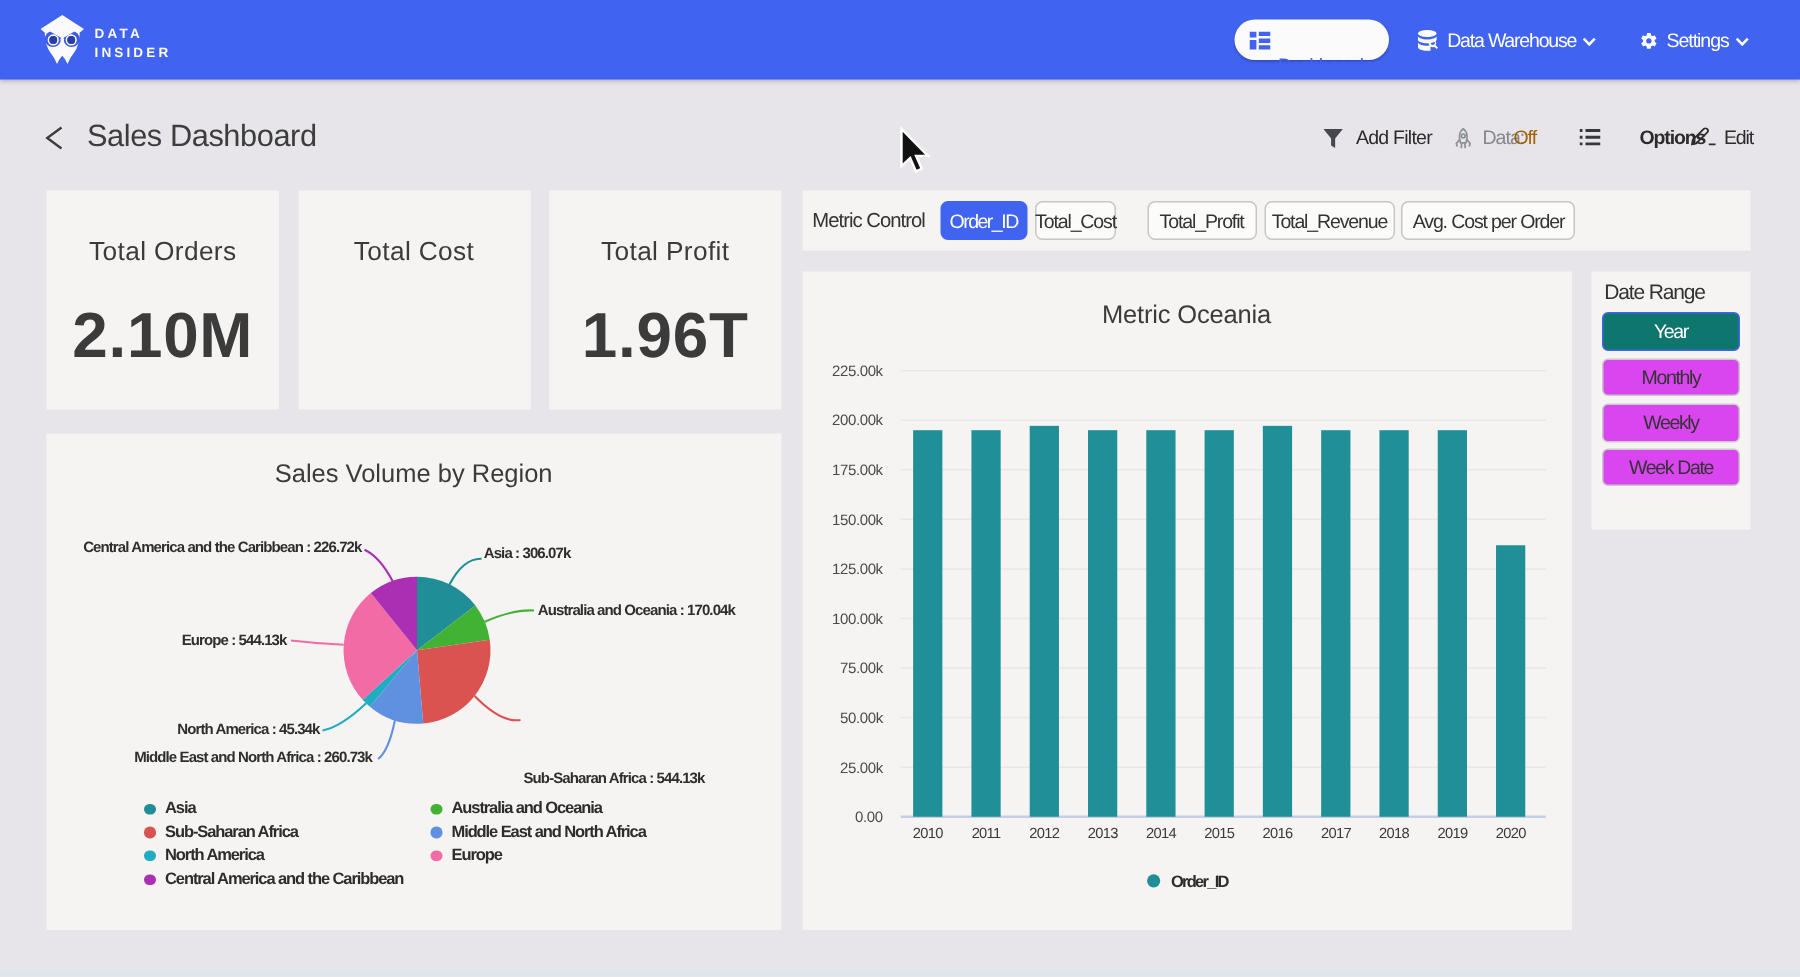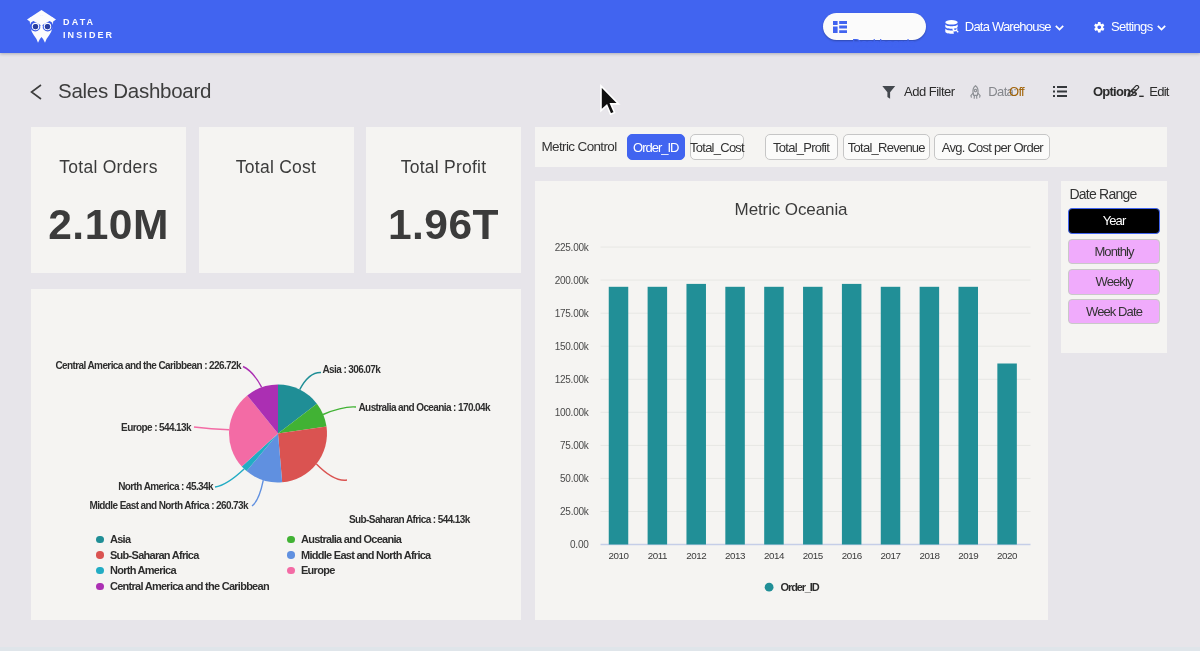--- a/index.html
+++ b/index.html
@@ -26,22 +26,22 @@
 .lg { position:absolute; font-size:11px; line-height:13px; font-weight:bold; color:#2d2d2d; white-space:nowrap; letter-spacing:-0.73px; }
 .dot { position:absolute; width:7.5px; height:7.5px; border-radius:50%; }
 #metricbar { left:534.5px; top:127px; width:632.5px; height:40px; }
 #metricbar .lbl { position:absolute; left:7px; top:13px; font-size:13.5px; line-height:14px; color:#333; letter-spacing:-0.64px; }
 .mbtn { position:absolute; top:7.4px; height:26px; border:1px solid #c6c6c6; border-radius:5px; background:#fbfbfa; font-size:13px; letter-spacing:-0.75px; color:#333; display:flex; align-items:center; justify-content:center; }
 .mbtn.act { background:#4164f0; border-color:#4164f0; color:#fff; }
 #chartcard { left:534.5px; top:180.5px; width:513px; height:439px; }
 #charttitle { position:absolute; left:0; top:19px; width:100%; text-align:center; font-size:17px; line-height:19px; letter-spacing:-0.11px; color:#3b3b3b; }
 #datecard { left:1060.5px; top:180.5px; width:106.5px; height:172px; }
 #datecard .dt { position:absolute; left:9px; top:6.5px; font-size:14px; line-height:14px; color:#333; font-weight:500; letter-spacing:-0.77px; }
-.dbtn { position:absolute; left:7.5px; width:92px; height:25.5px; border:1px solid #c9c9c9; border-radius:4px; background:#f0abfc; font-size:13px; letter-spacing:-0.9px; color:#333; display:flex; align-items:center; justify-content:center; }
-.dbtn.act { background:#000000; border-color:#4164f0; color:#fff;text-align:center; }
+.dbtn { position:absolute; left:7.5px; width:92px; height:25.5px; border:1px solid #c9c9c9; border-radius:4px; background:#d946ef; font-size:13px; letter-spacing:-0.9px; color:#333; display:flex; align-items:center; justify-content:center; }
+.dbtn.act { background:#0f766e; border-color:#4164f0; color:#fff;text-align:center; }
 #botstrip { position:absolute; left:0; bottom:0; width:1200px; height:4px; background:#dfe5ea; }
 </style>
 </head>
 <body>
 
 <div id="nav">
   <svg style="position:absolute;left:27px;top:10px;" width="29" height="33" viewBox="0 0 29 33">
     <path d="M2.8,7.8 Q2.4,20 7,25.6 Q9.6,28.6 11,32.7 Q12.6,28.8 14.5,27.1 Q16.4,28.8 18,32.7 Q19.4,28.6 22,25.6 Q26.6,20 26.2,7.8 Q20,5 14.5,5 Q9,5 2.8,7.8 Z" fill="#fbfbfd"></path>
     <path d="M14.5,0 L29,9.4 L26.2,11.6 L14.5,5 L2.8,11.6 L0,9.4 Z" fill="#fbfbfd"></path>
     <circle cx="8.3" cy="16" r="5.4" fill="#3a5ce8"></circle>
@@ -125,20 +125,21 @@
   </div>
 <div class="card statcard" style="left:198.5px;">
     <div class="t">Total Cost</div>
   </div>
 <div class="card statcard" style="left:366px;">
     <div class="t">Total Profit</div>
     <div class="v">1.96T</div>
   </div>
 
 <div class="card" id="piecard">
+  <div id="pietitle">Sales Volume by Region</div>
   <svg width="489" height="331" viewBox="0 0 489 331" style="position:absolute;left:0;top:0;">
     <g stroke="none">
       <path d="M247,144.5 L247,95.5 A49,49 0 0 1 285.90,114.70 Z" fill="#1f8e96"></path>
       <path d="M247,144.5 L285.90,114.70 A49,49 0 0 1 295.49,137.45 Z" fill="#41b234"></path>
       <path d="M247,144.5 L295.49,137.45 A49,49 0 0 1 251.16,193.32 Z" fill="#da5351"></path>
       <path d="M247,144.5 L251.16,193.32 A49,49 0 0 1 215.57,182.10 Z" fill="#6090e0"></path>
       <path d="M247,144.5 L215.57,182.10 A49,49 0 0 1 210.77,177.49 Z" fill="#22acc4"></path>
       <path d="M247,144.5 L210.77,177.49 A49,49 0 0 1 216.22,106.38 Z" fill="#f36ba5"></path>
       <path d="M247,144.5 L216.22,106.38 A49,49 0 0 1 247,95.5 Z" fill="#ab2fb3"></path>
     </g>

